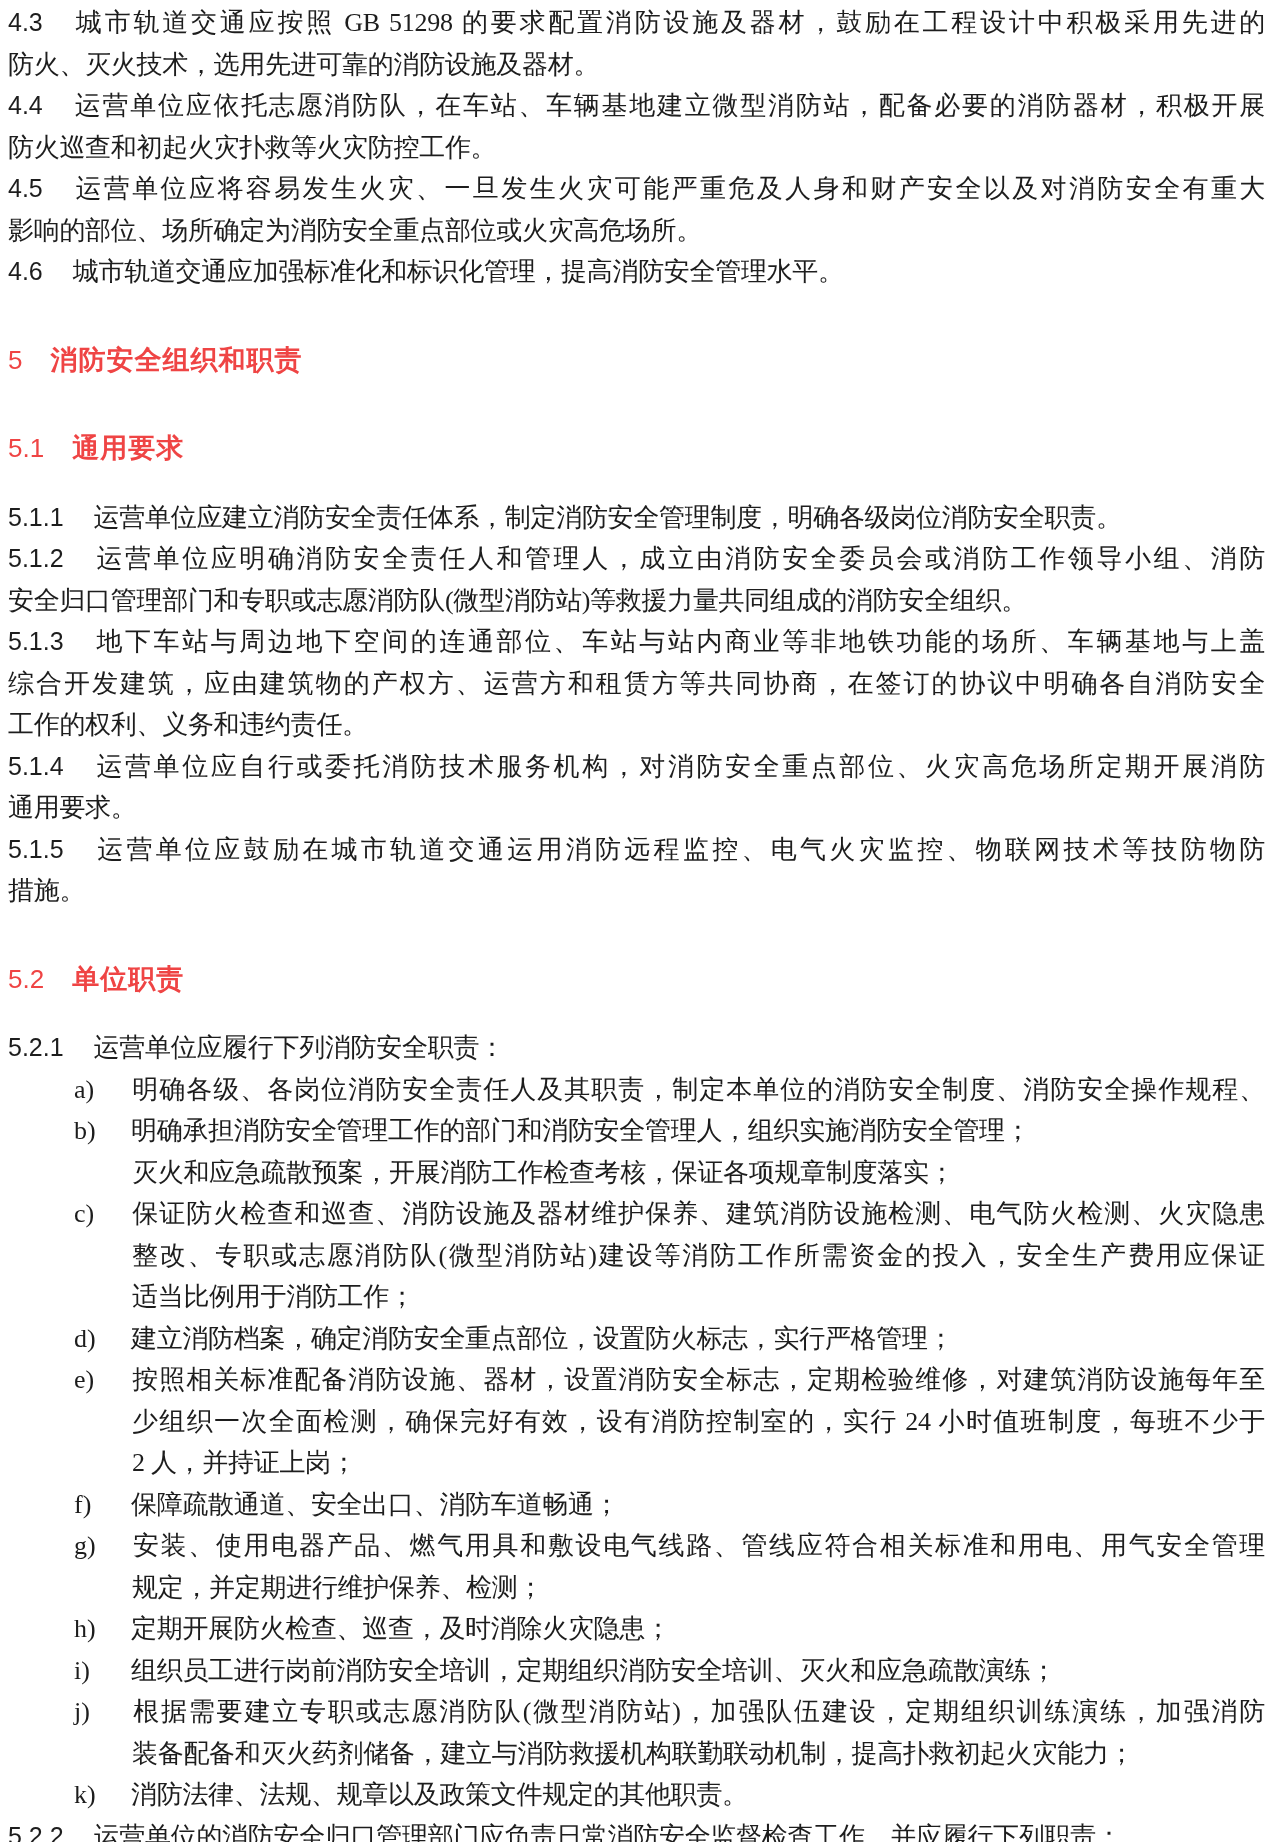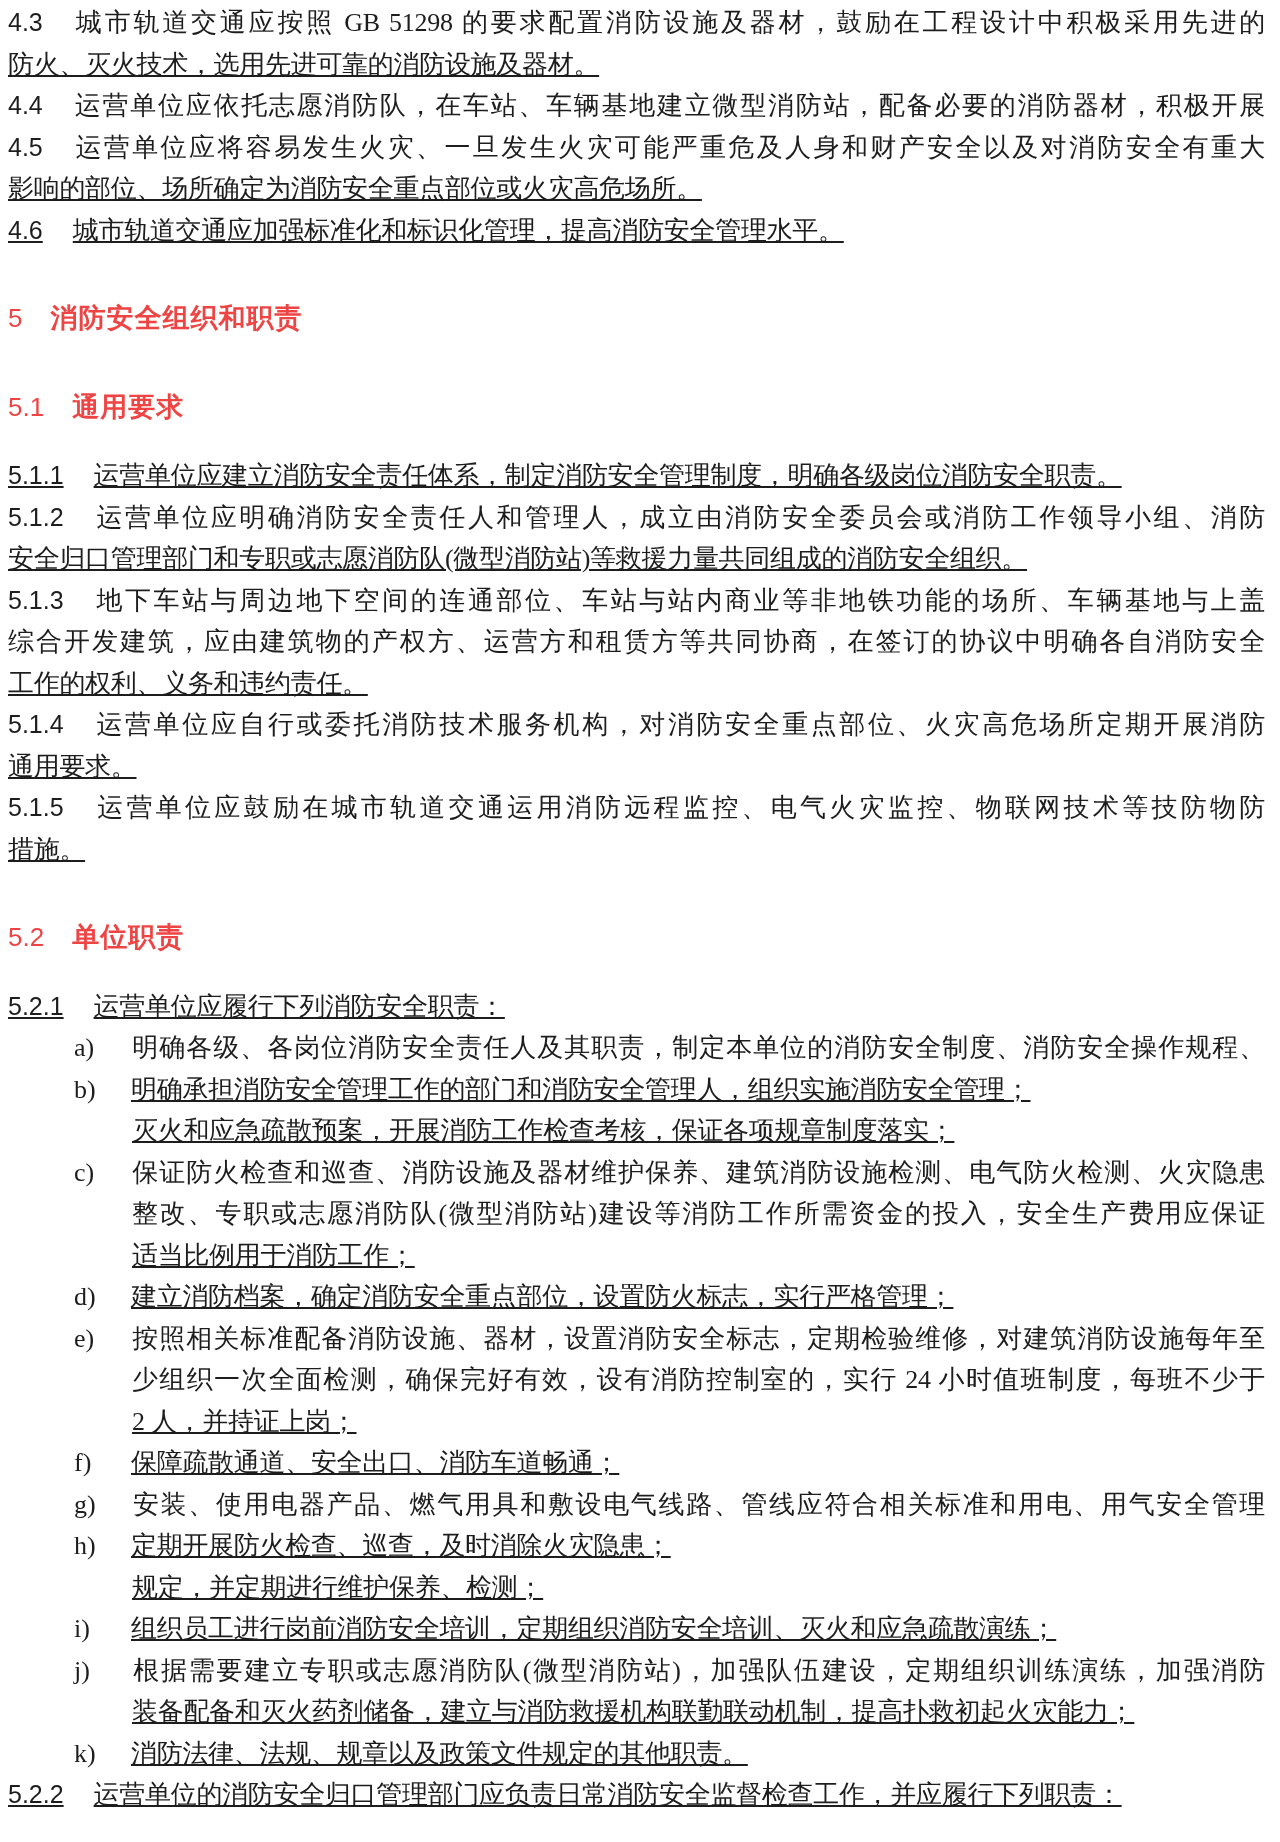--- a/index.html
+++ b/index.html
@@ -21,21 +21,21 @@
     line-height: 41.5px;
     font-family: "Liberation Serif", "DejaVu Serif", serif;
     font-size: 26px;
     color: #1d1d1d;
     letter-spacing: -0.3px;
     text-align: justify;
     overflow: hidden;
     white-space: normal;
   }
   .line.full { text-align-last: justify; }
-  .line.end  { text-align-last: left; text-decoration: underline; }
+  .line.end  { text-align-last: left; }
   .num {
     font-family: "Liberation Sans", "DejaVu Sans", sans-serif;
     font-size: 25px;
     letter-spacing: 0;
     margin-right: 30px;
     white-space: nowrap;
   }
   .heading {
     height: 41.5px;
     line-height: 41.5px;
@@ -64,20 +64,21 @@
 </style>
 </head>
 <body style="background: rgb(255, 255, 255);">
 
 <div class="page">
 
   <div class="line full"><span class="num">4.3</span><span>城市轨道交通应按照 GB 51298 的要求配置消防设施及器材，鼓励在工程设计中积极采用先进的</span></div>
   <div class="line end">防火、灭火技术，选用先进可靠的消防设施及器材。</div>
 
   <div class="line full"><span class="num">4.4</span><span>运营单位应依托志愿消防队，在车站、车辆基地建立微型消防站，配备必要的消防器材，积极开展</span></div>
+  <div class="line end">防火巡查和初起火灾扑救等火灾防控工作。</div>
 
   <div class="line full"><span class="num">4.5</span><span>运营单位应将容易发生火灾、一旦发生火灾可能严重危及人身和财产安全以及对消防安全有重大</span></div>
   <div class="line end">影响的部位、场所确定为消防安全重点部位或火灾高危场所。</div>
 
   <div class="line end"><span class="num">4.6</span><span>城市轨道交通应加强标准化和标识化管理，提高消防安全管理水平。</span></div>
 
   <div class="heading"><span class="num">5</span><span>消防安全组织和职责</span></div>
 
   <div class="heading"><span class="num">5.1</span><span>通用要求</span></div>
 
@@ -111,23 +112,23 @@
 
   <div class="line item end"><span class="letter">d)</span><span>建立消防档案，确定消防安全重点部位，设置防火标志，实行严格管理；</span></div>
 
   <div class="line item full"><span class="letter">e)</span><span>按照相关标准配备消防设施、器材，设置消防安全标志，定期检验维修，对建筑消防设施每年至</span></div>
   <div class="line item-cont full">少组织一次全面检测，确保完好有效，设有消防控制室的，实行 24 小时值班制度，每班不少于</div>
   <div class="line item-cont end">2 人，并持证上岗；</div>
 
   <div class="line item end"><span class="letter">f)</span><span>保障疏散通道、安全出口、消防车道畅通；</span></div>
 
   <div class="line item full"><span class="letter">g)</span><span>安装、使用电器产品、燃气用具和敷设电气线路、管线应符合相关标准和用电、用气安全管理</span></div>
+  <div class="line item-cont end">规定，并定期进行维护保养、检测；</div>
+
   <div class="line item end"><span class="letter">h)</span><span>定期开展防火检查、巡查，及时消除火灾隐患；</span></div>
-
-  <div class="line item-cont end">规定，并定期进行维护保养、检测；</div>
 
   <div class="line item end"><span class="letter">i)</span><span>组织员工进行岗前消防安全培训，定期组织消防安全培训、灭火和应急疏散演练；</span></div>
 
   <div class="line item full"><span class="letter">j)</span><span>根据需要建立专职或志愿消防队(微型消防站)，加强队伍建设，定期组织训练演练，加强消防</span></div>
   <div class="line item-cont end">装备配备和灭火药剂储备，建立与消防救援机构联勤联动机制，提高扑救初起火灾能力；</div>
 
   <div class="line item end"><span class="letter">k)</span><span>消防法律、法规、规章以及政策文件规定的其他职责。</span></div>
 
   <div class="line end"><span class="num">5.2.2</span><span>运营单位的消防安全归口管理部门应负责日常消防安全监督检查工作，并应履行下列职责：</span></div>
 

